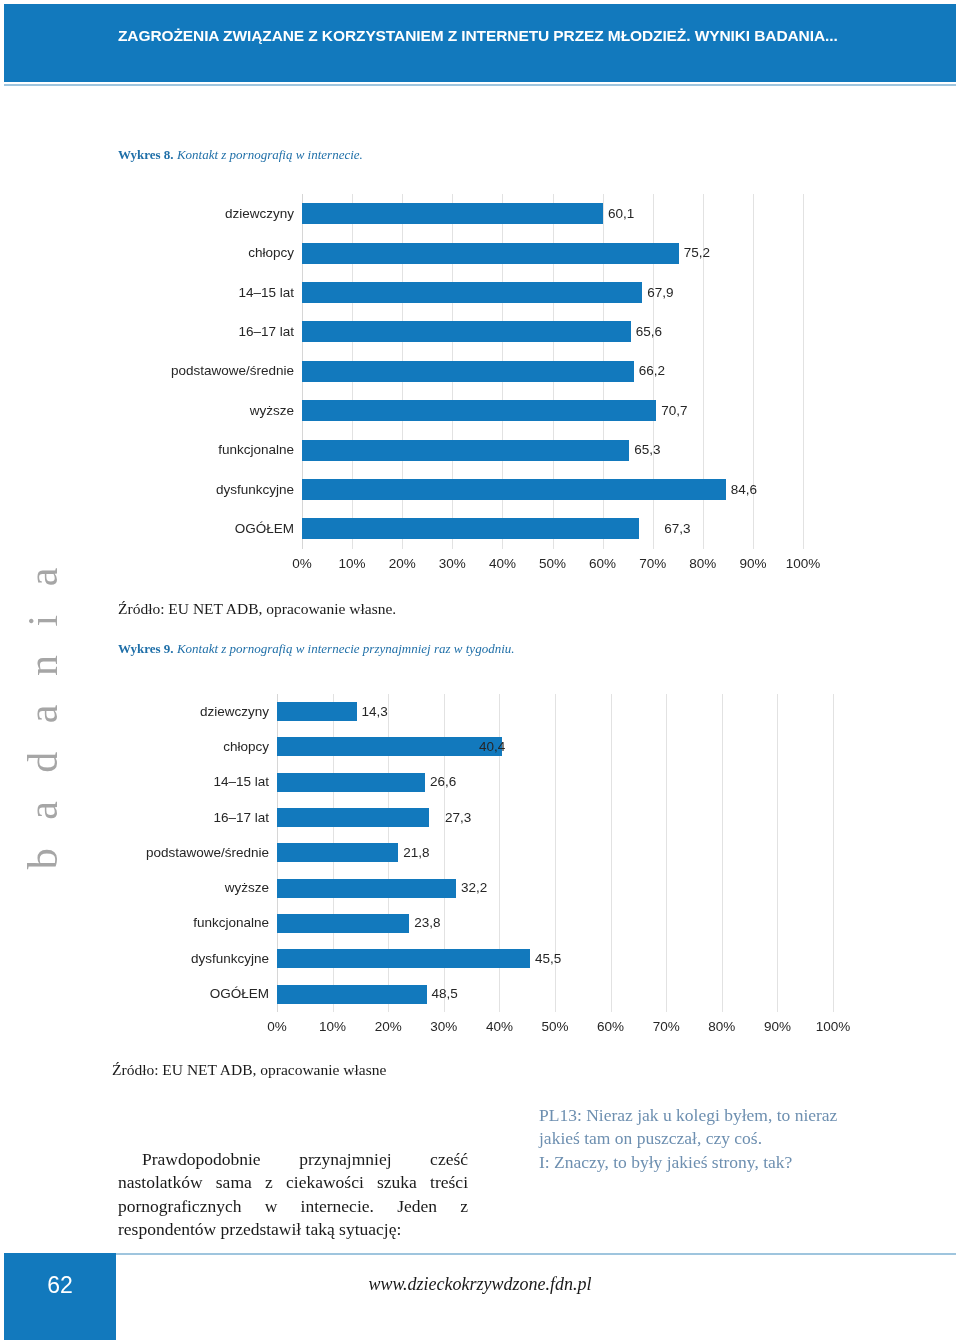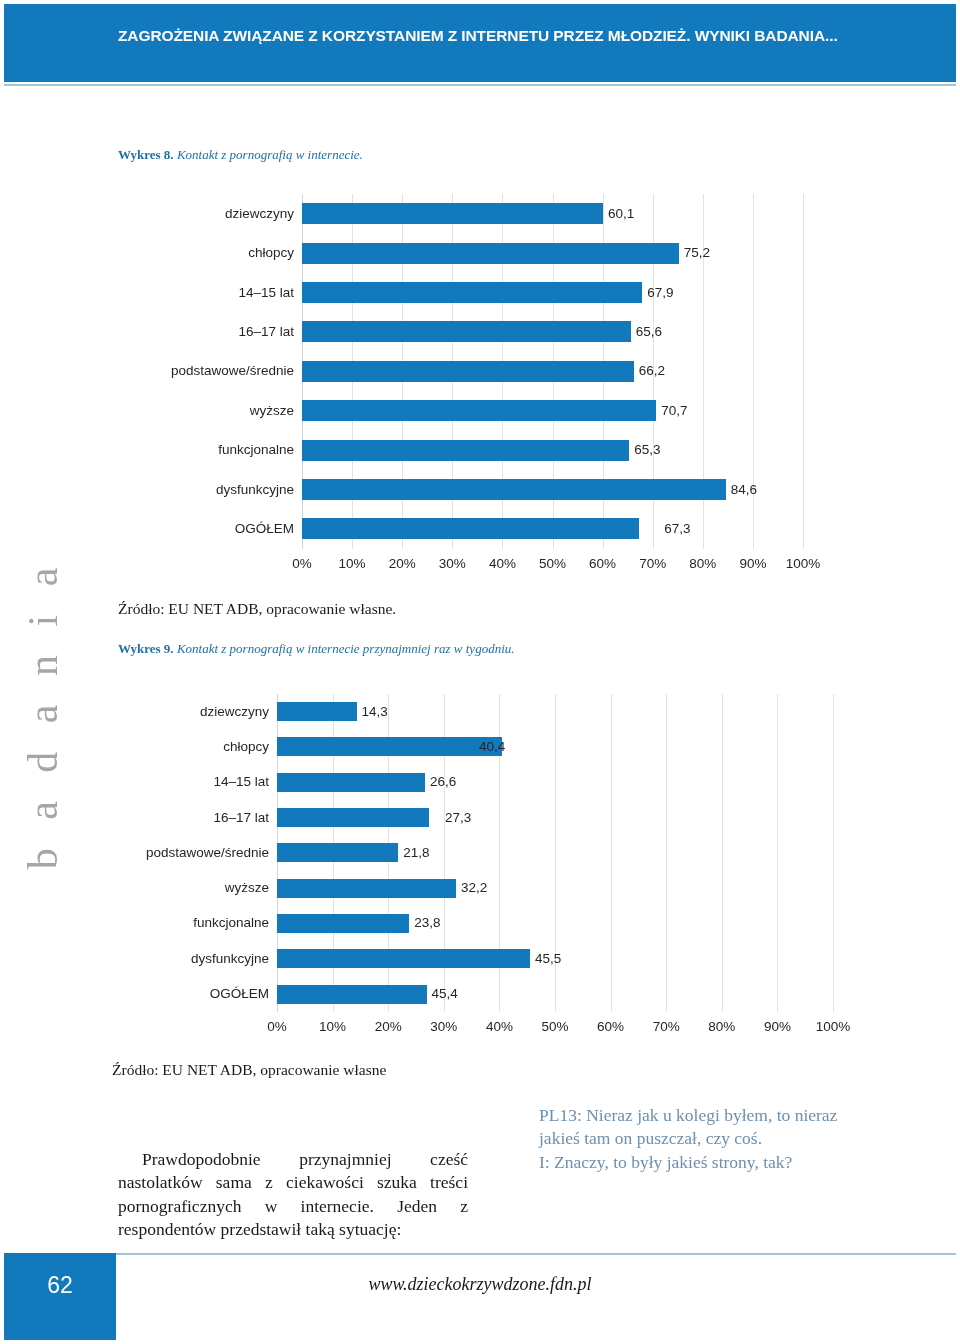--- a/index.html
+++ b/index.html
@@ -291,21 +291,21 @@
     <div class="bar" style="left: 277px; top: 188.65px; width: 179.032px; height: 19px; background: rgb(18, 121, 189);"></div>
     <div class="bar-label" style="left: 461.032px; top: 191.15px;">32,2</div>
     <div class="cat-label" style="left: 104px; width: 165px; top: 191.15px;">wyższe</div>
     <div class="bar" style="left: 277px; top: 223.95px; width: 132.328px; height: 19px; background: rgb(18, 121, 189);"></div>
     <div class="bar-label" style="left: 414.328px; top: 226.45px;">23,8</div>
     <div class="cat-label" style="left: 104px; width: 165px; top: 226.45px;">funkcjonalne</div>
     <div class="bar" style="left: 277px; top: 259.25px; width: 252.98px; height: 19px; background: rgb(18, 121, 189);"></div>
     <div class="bar-label" style="left: 534.98px; top: 261.75px;">45,5</div>
     <div class="cat-label" style="left: 104px; width: 165px; top: 261.75px;">dysfunkcyjne</div>
     <div class="bar" style="left: 277px; top: 294.55px; width: 149.564px; height: 19px; background: rgb(18, 121, 189);"></div>
-    <div class="bar-label" style="left: 431.564px; top: 297.05px;">45,4</div>
+    <div class="bar-label" style="left: 431.564px; top: 297.05px;">48,5</div>
     <div class="cat-label" style="left: 104px; width: 165px; top: 297.05px;">OGÓŁEM</div>
     <div class="tick-label" style="left: 252px; width: 50px; top: 330px;">0%</div>
     <div class="tick-label" style="left: 307.6px; width: 50px; top: 330px;">10%</div>
     <div class="tick-label" style="left: 363.2px; width: 50px; top: 330px;">20%</div>
     <div class="tick-label" style="left: 418.8px; width: 50px; top: 330px;">30%</div>
     <div class="tick-label" style="left: 474.4px; width: 50px; top: 330px;">40%</div>
     <div class="tick-label" style="left: 530px; width: 50px; top: 330px;">50%</div>
     <div class="tick-label" style="left: 585.6px; width: 50px; top: 330px;">60%</div>
     <div class="tick-label" style="left: 641.2px; width: 50px; top: 330px;">70%</div>
     <div class="tick-label" style="left: 696.8px; width: 50px; top: 330px;">80%</div>

